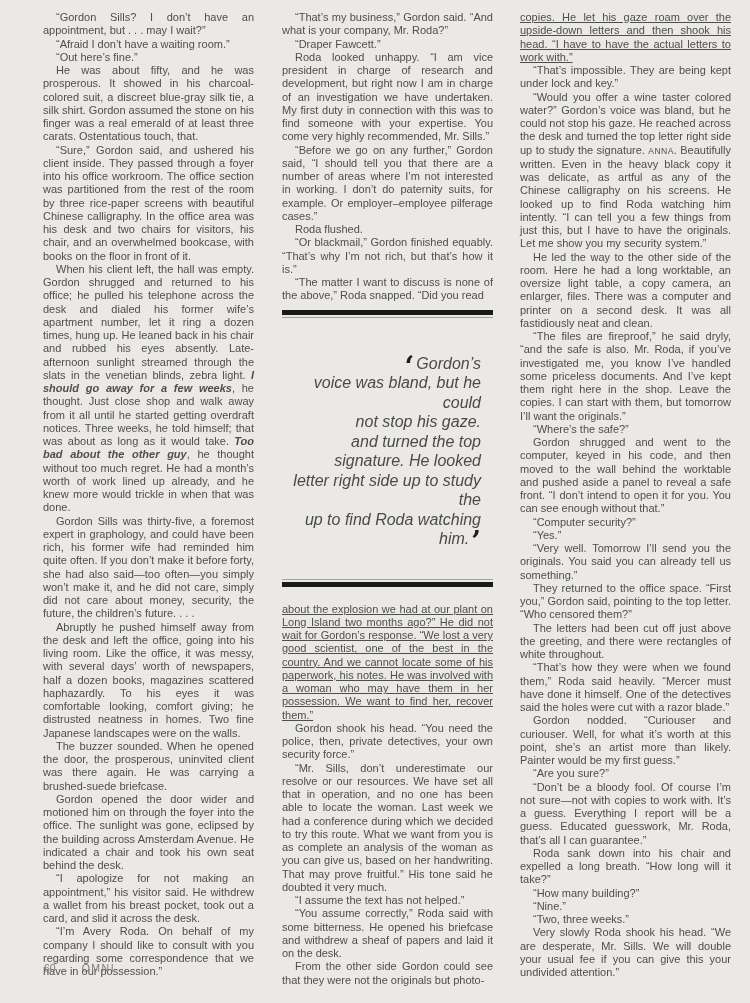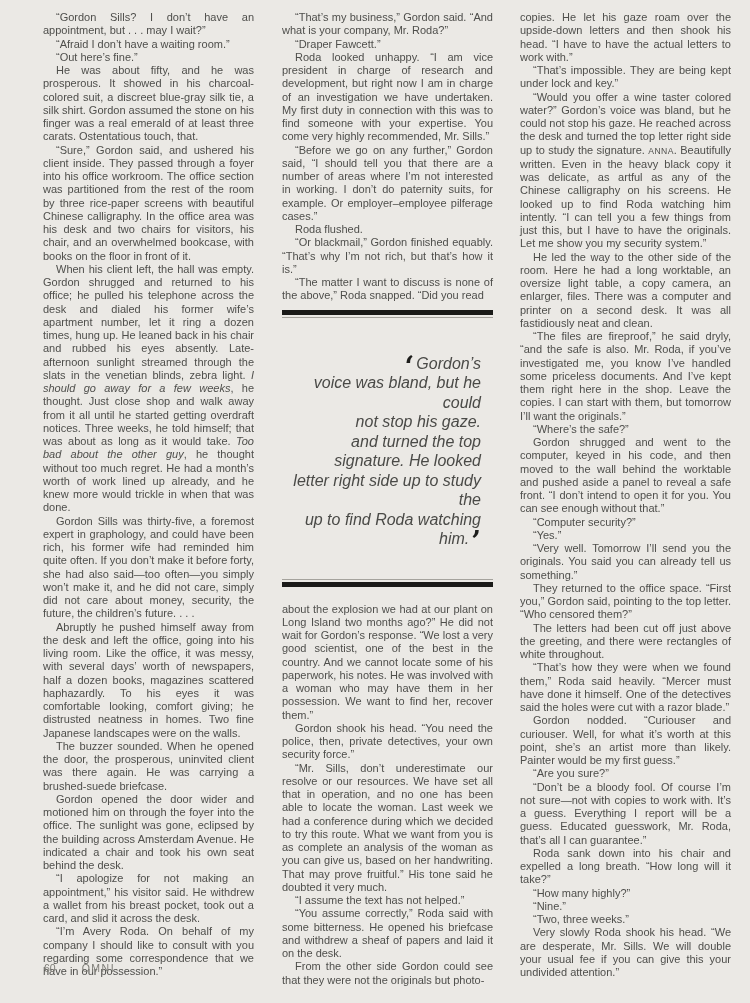--- a/index.html
+++ b/index.html
@@ -11,22 +11,22 @@
   .page{position:absolute;inset:0;}
   .col{
     position:absolute;top:11px;width:211px;
     font-size:11px;line-height:13.25px;color:#4e4e4b;
     text-align:justify;hyphens:none;-webkit-hyphens:none;
   }
   #col1{left:43px;}
   #col2{left:282px;}
   #col3{left:520px;}
   .para{margin:0;text-indent:13px;}
-  .para.noindent{text-indent:0;}
-  .it{font-style:italic;}
+  .para.noindent{text-indent:0;text-decoration:underline;}
+  .it{font-style:italic;font-weight:bold;}
   .sc{font-size:8.6px;letter-spacing:.4px;}
   .rule-top{margin-top:7px;}
   .rule-thick{height:5px;background:#1a1a18;}
   .rule-thin{height:1px;background:#a5a39d;}
   .rule-top .rule-thin{margin-top:2px;}
   .rule-bottom .rule-thick{margin-top:2px;}
   .pullquote{
     text-align:right;font-style:italic;
     font-size:16px;line-height:19.5px;color:#4a4a47;
     margin:36px 12px 30px 0;text-indent:0;
@@ -114,21 +114,21 @@
       <p class="para"><span>“Computer security?”</span></p>
       <p class="para"><span>“Yes.”</span></p>
       <p class="para"><span>“Very well. Tomorrow I’ll send you the originals. You said you can already tell us something.”</span></p>
       <p class="para"><span>They returned to the office space. “First you,” Gordon said, pointing to the top letter. “Who censored them?”</span></p>
       <p class="para"><span>The letters had been cut off just above the greeting, and there were rectangles of white throughout.</span></p>
       <p class="para"><span>“That’s how they were when we found them,” Roda said heavily. “Mercer must have done it himself. One of the detectives said the holes were cut with a razor blade.”</span></p>
       <p class="para"><span>Gordon nodded. “Curiouser and curiouser. Well, for what it’s worth at this point, she’s an artist more than likely. Painter would be my first guess.”</span></p>
       <p class="para"><span>“Are you sure?”</span></p>
       <p class="para"><span>“Don’t be a bloody fool. Of course I’m not sure—not with copies to work with. It’s a guess. Everything I report will be a guess. Educated guesswork, Mr. Roda, that’s all I can guarantee.”</span></p>
       <p class="para"><span>Roda sank down into his chair and expelled a long breath. “How long will it take?”</span></p>
-      <p class="para"><span>“How many highly?”</span></p>
+      <p class="para"><span>“How many building?”</span></p>
       <p class="para"><span>“Nine.”</span></p>
       <p class="para"><span>“Two, three weeks.”</span></p>
       <p class="para"><span>Very slowly Roda shook his head. “We are desperate, Mr. Sills. We will double your usual fee if you can give this your undivided attention.”</span></p>
     </div>
 
   <div class="footer">
     <span>60</span>
     <span class="mag">OMNI</span>
   </div>
 

